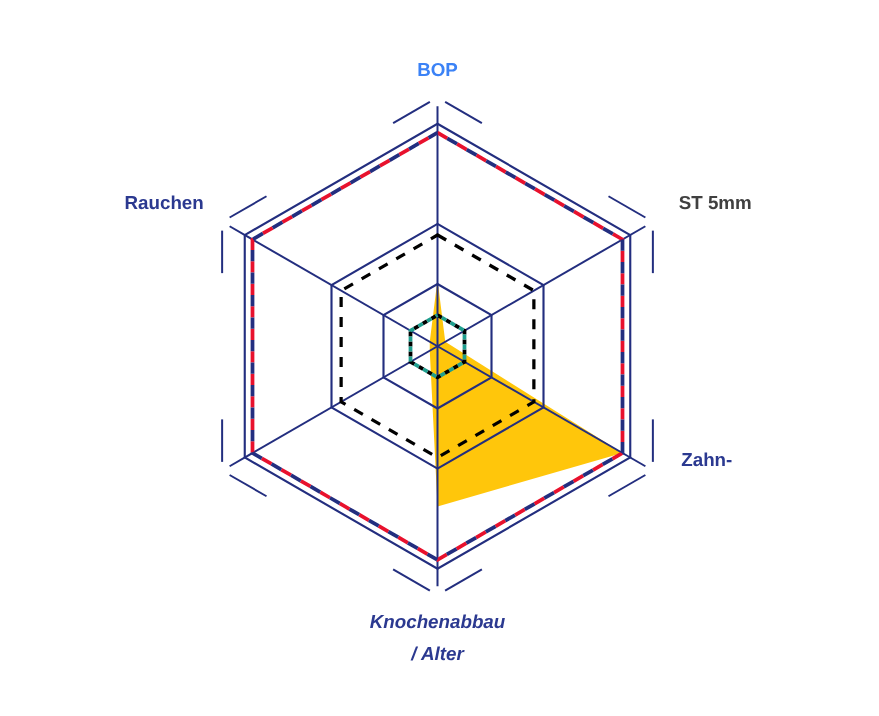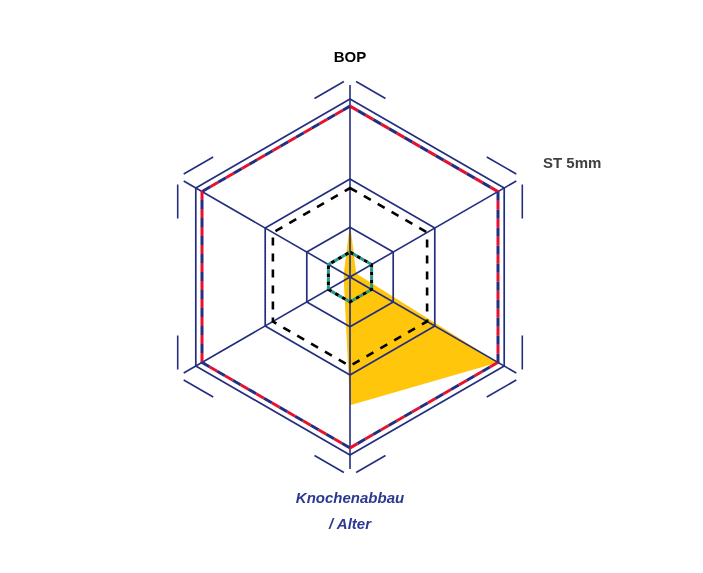--- a/index.html
+++ b/index.html
@@ -41,25 +41,29 @@
       <line x1="183.7" y1="380.0" x2="213.2" y2="397.0" stroke="#232E7F" stroke-width="1.6"></line>
       <line x1="183.7" y1="174.0" x2="213.2" y2="157.0" stroke="#232E7F" stroke-width="1.6"></line>
       <line x1="177.7" y1="184.5" x2="177.7" y2="218.5" stroke="#232E7F" stroke-width="1.6"></line>
       <polygon points="350.0,106.1 498.0,191.6 498.0,362.4 350.0,447.9 202.0,362.4 202.0,191.6" fill="none" stroke="#E8112D" stroke-width="3" stroke-dasharray="9 9"></polygon>
       <polygon points="350.0,106.1 498.0,191.6 498.0,362.4 350.0,447.9 202.0,362.4 202.0,191.6" fill="none" stroke="#232E7F" stroke-width="3" stroke-dasharray="9 9" stroke-dashoffset="9"></polygon>
       <polygon points="350.0,188.0 427.1,232.5 427.1,321.5 350.0,366.0 272.9,321.5 272.9,232.5" fill="none" stroke="#000000" stroke-width="2.6" stroke-dasharray="8 8"></polygon>
       <polygon points="350.0,252.1 371.6,264.5 371.6,289.5 350.0,301.9 328.4,289.5 328.4,264.5" fill="none" stroke="#000000" stroke-width="3" stroke-dasharray="4 4"></polygon>
       <polygon points="350.0,252.1 371.6,264.5 371.6,289.5 350.0,301.9 328.4,289.5 328.4,264.5" fill="none" stroke="#1E9E8E" stroke-width="3" stroke-dasharray="4 4" stroke-dashoffset="4"></polygon>
     </svg>
 
-  <div class="axis-label" id="lbl-bop" style="color: #000000;">
+  <div class="axis-label" id="lbl-bop" style="color: #3b82f6;">
     <div>BOP</div>
   </div>
   <div class="axis-label" id="lbl-st5mm" style="color: #404040;">
     <div>ST 5mm</div>
   </div>
   <div class="axis-label" id="lbl-zahnverlust" style="color: rgb(43, 57, 144);">
+    <div>Zahn-</div>
   </div>
   <div class="axis-label" id="lbl-knochenabbau" style="color: rgb(43, 57, 144); font-style: italic;">
     <div>Knochenabbau</div>
     <div>/ Alter</div>
   </div>
+  <div class="axis-label" id="lbl-rauchen" style="color: rgb(43, 57, 144);">
+    <div>Rauchen</div>
+  </div>
 </div>
 
 </body></html>

